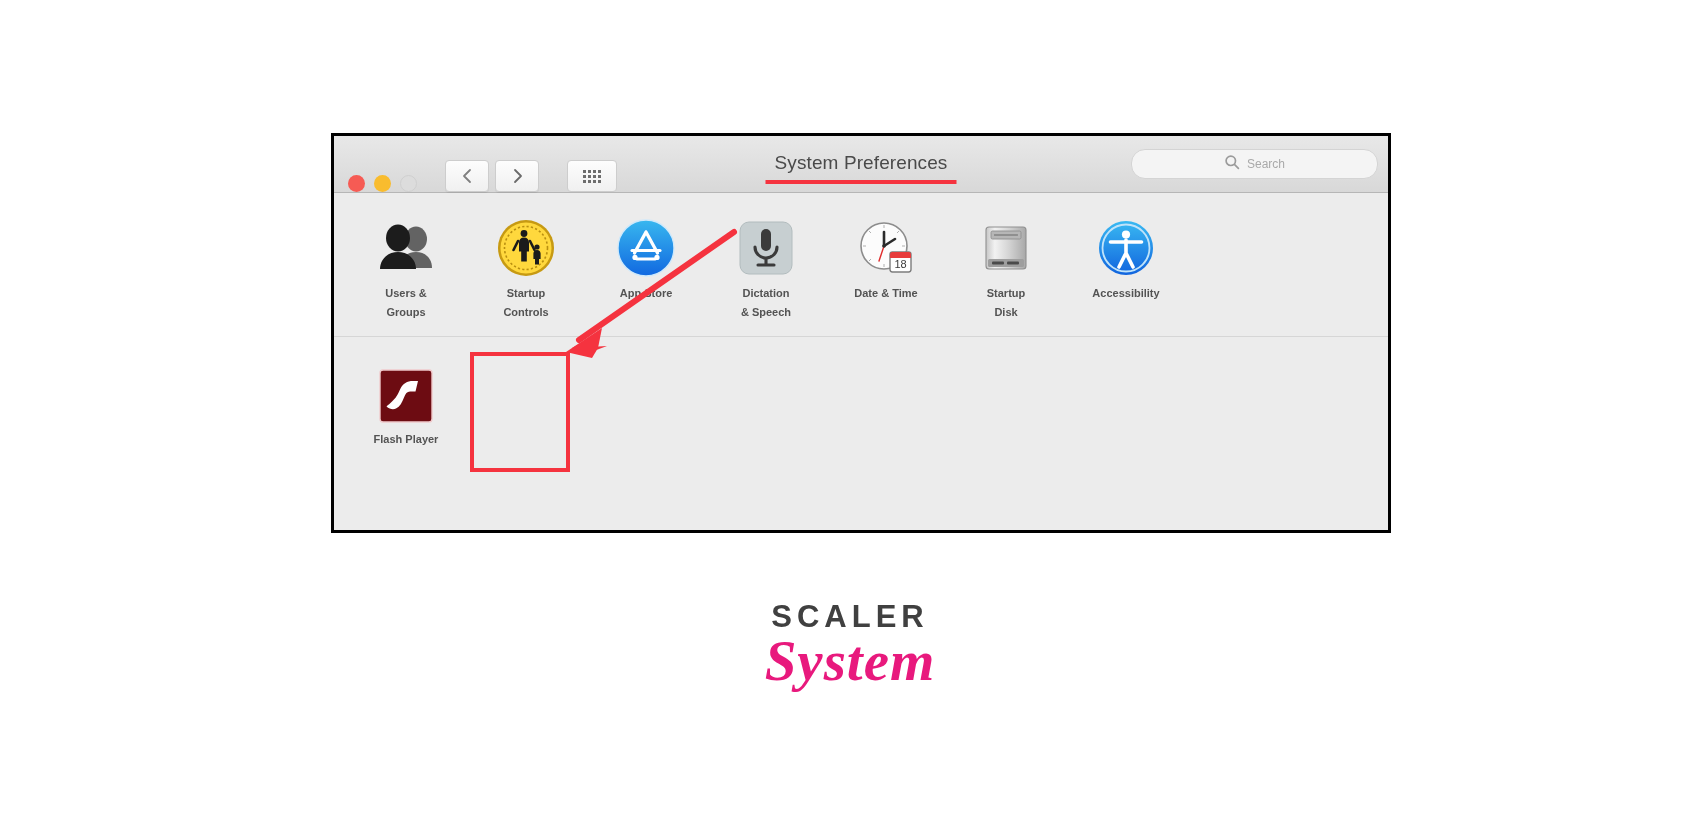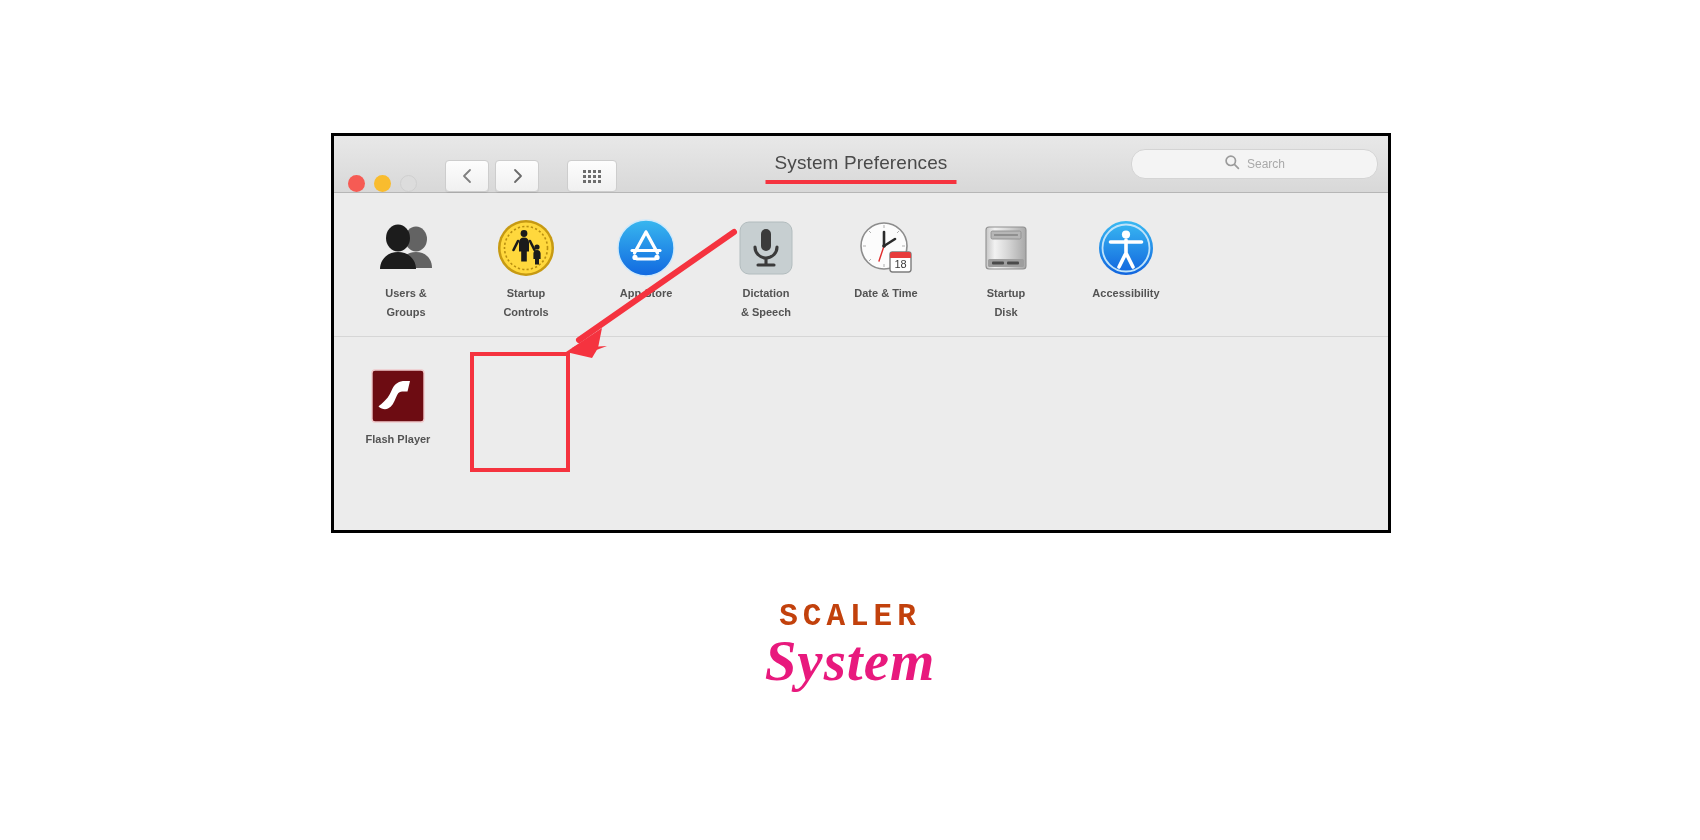--- a/index.html
+++ b/index.html
@@ -177,25 +177,25 @@
   }
 
   
   #scaler-logo {
     position: absolute;
     left: 0; right: 0;
     top: 600px;
     text-align: center;
   }
   .scaler-word {
-    font-family: Liberation Mono, monospace;
+    font-family: Liberation Sans, sans-serif;
     font-weight: bold;
     font-size: 31px;
     letter-spacing: 5px;
-    color: #c2410c;
+    color: #404040;
     line-height: 34px;
   }
   .topics-word {
     font-family: "Liberation Serif", serif;
     font-style: italic;
     font-weight: bold;
     font-size: 57px;
     color: #e8197d;
     line-height: 58px;
     letter-spacing: 1px;
@@ -399,21 +399,21 @@
             <path d="M29 21 v13 l-7 14 M29 34 l7 14" stroke="#ffffff" stroke-width="3.6" stroke-linecap="round" fill="none"></path>
           </svg>
         </div>
         <div class="pref-label">Accessibility</div>
       </div>
 
     </div>
 
     <div class="row-divider"></div>
 
-    <div class="row" style="padding-left:4px; padding-top:22px;">
+    <div class="row" style="padding-left:12px; padding-top:22px;">
 
       <div class="pref-item">
         <div class="pref-icon">
           <svg width="54" height="54" viewBox="0 0 54 54">
             <rect x="1" y="1" width="52" height="52" rx="3" fill="#6d0c12"></rect>
             <rect x="1" y="1" width="52" height="52" rx="3" fill="none" stroke="#f0c9cb" stroke-width="1.4"></rect>
             <path d="M34 12 c-6 0-10 2.5-12.5 7.5 -2 4-3 8-8 12.5 -2.5 2.5-4.5 4-6 5.5 3 2.5 6.5 3.5 9.5 2 4-2 6-6 8-11 1.5-3.8 3-6 6-6 h5.5 l2.5-10.5 z" fill="#ffffff"></path>
           </svg>
         </div>
         <div class="pref-label">Flash Player</div>

